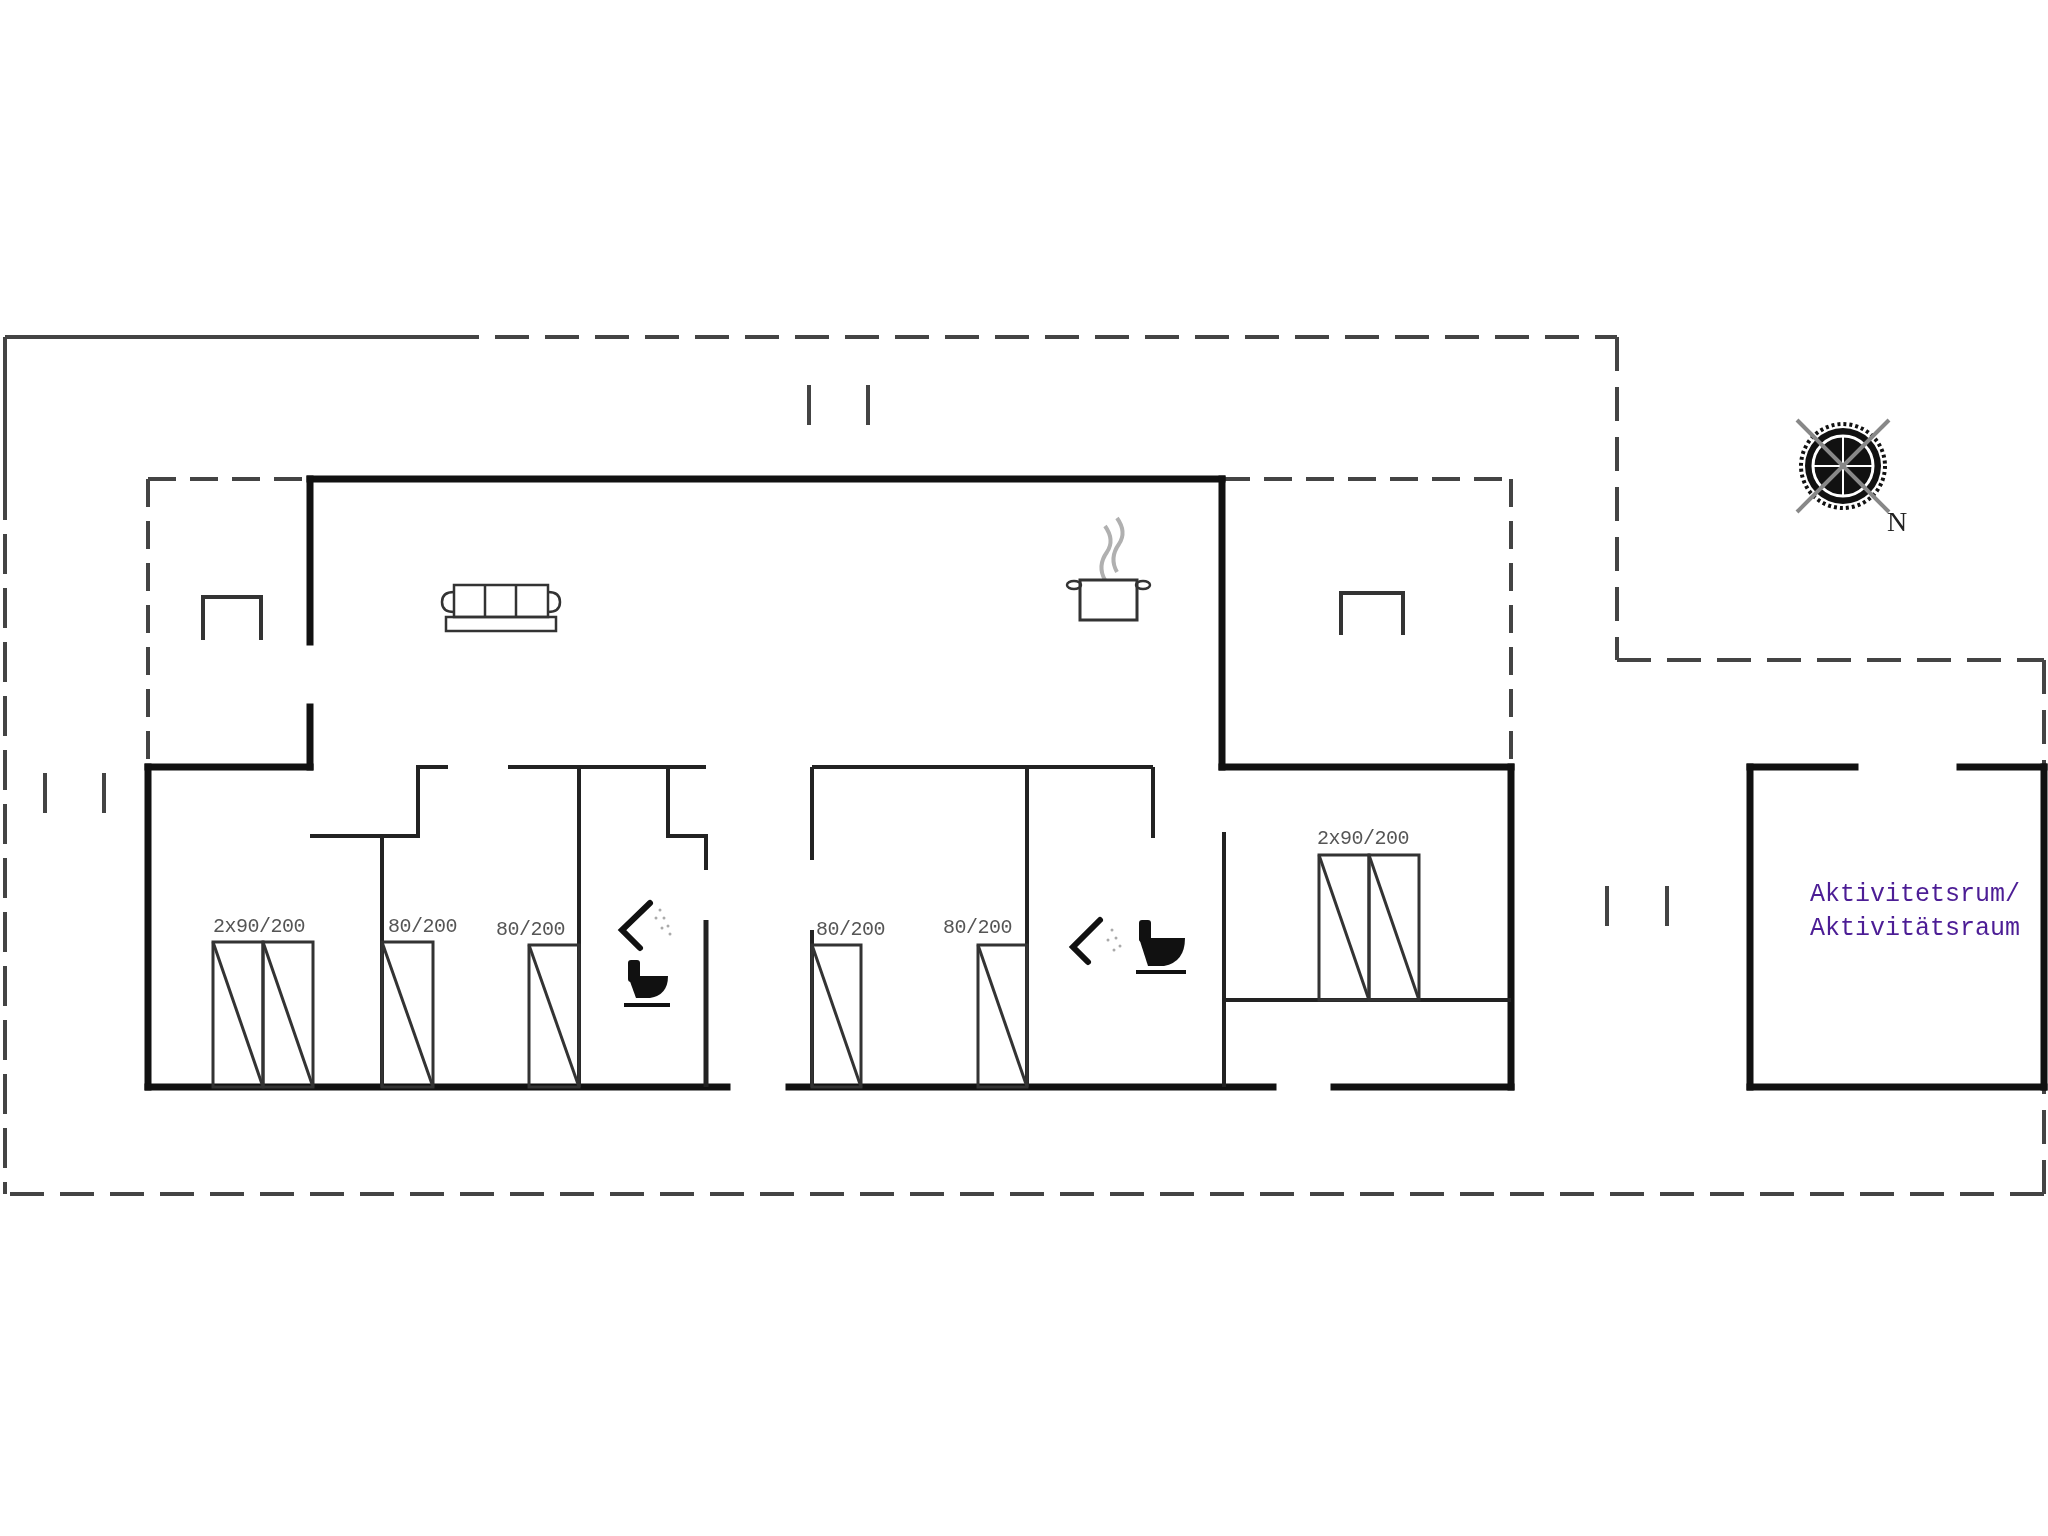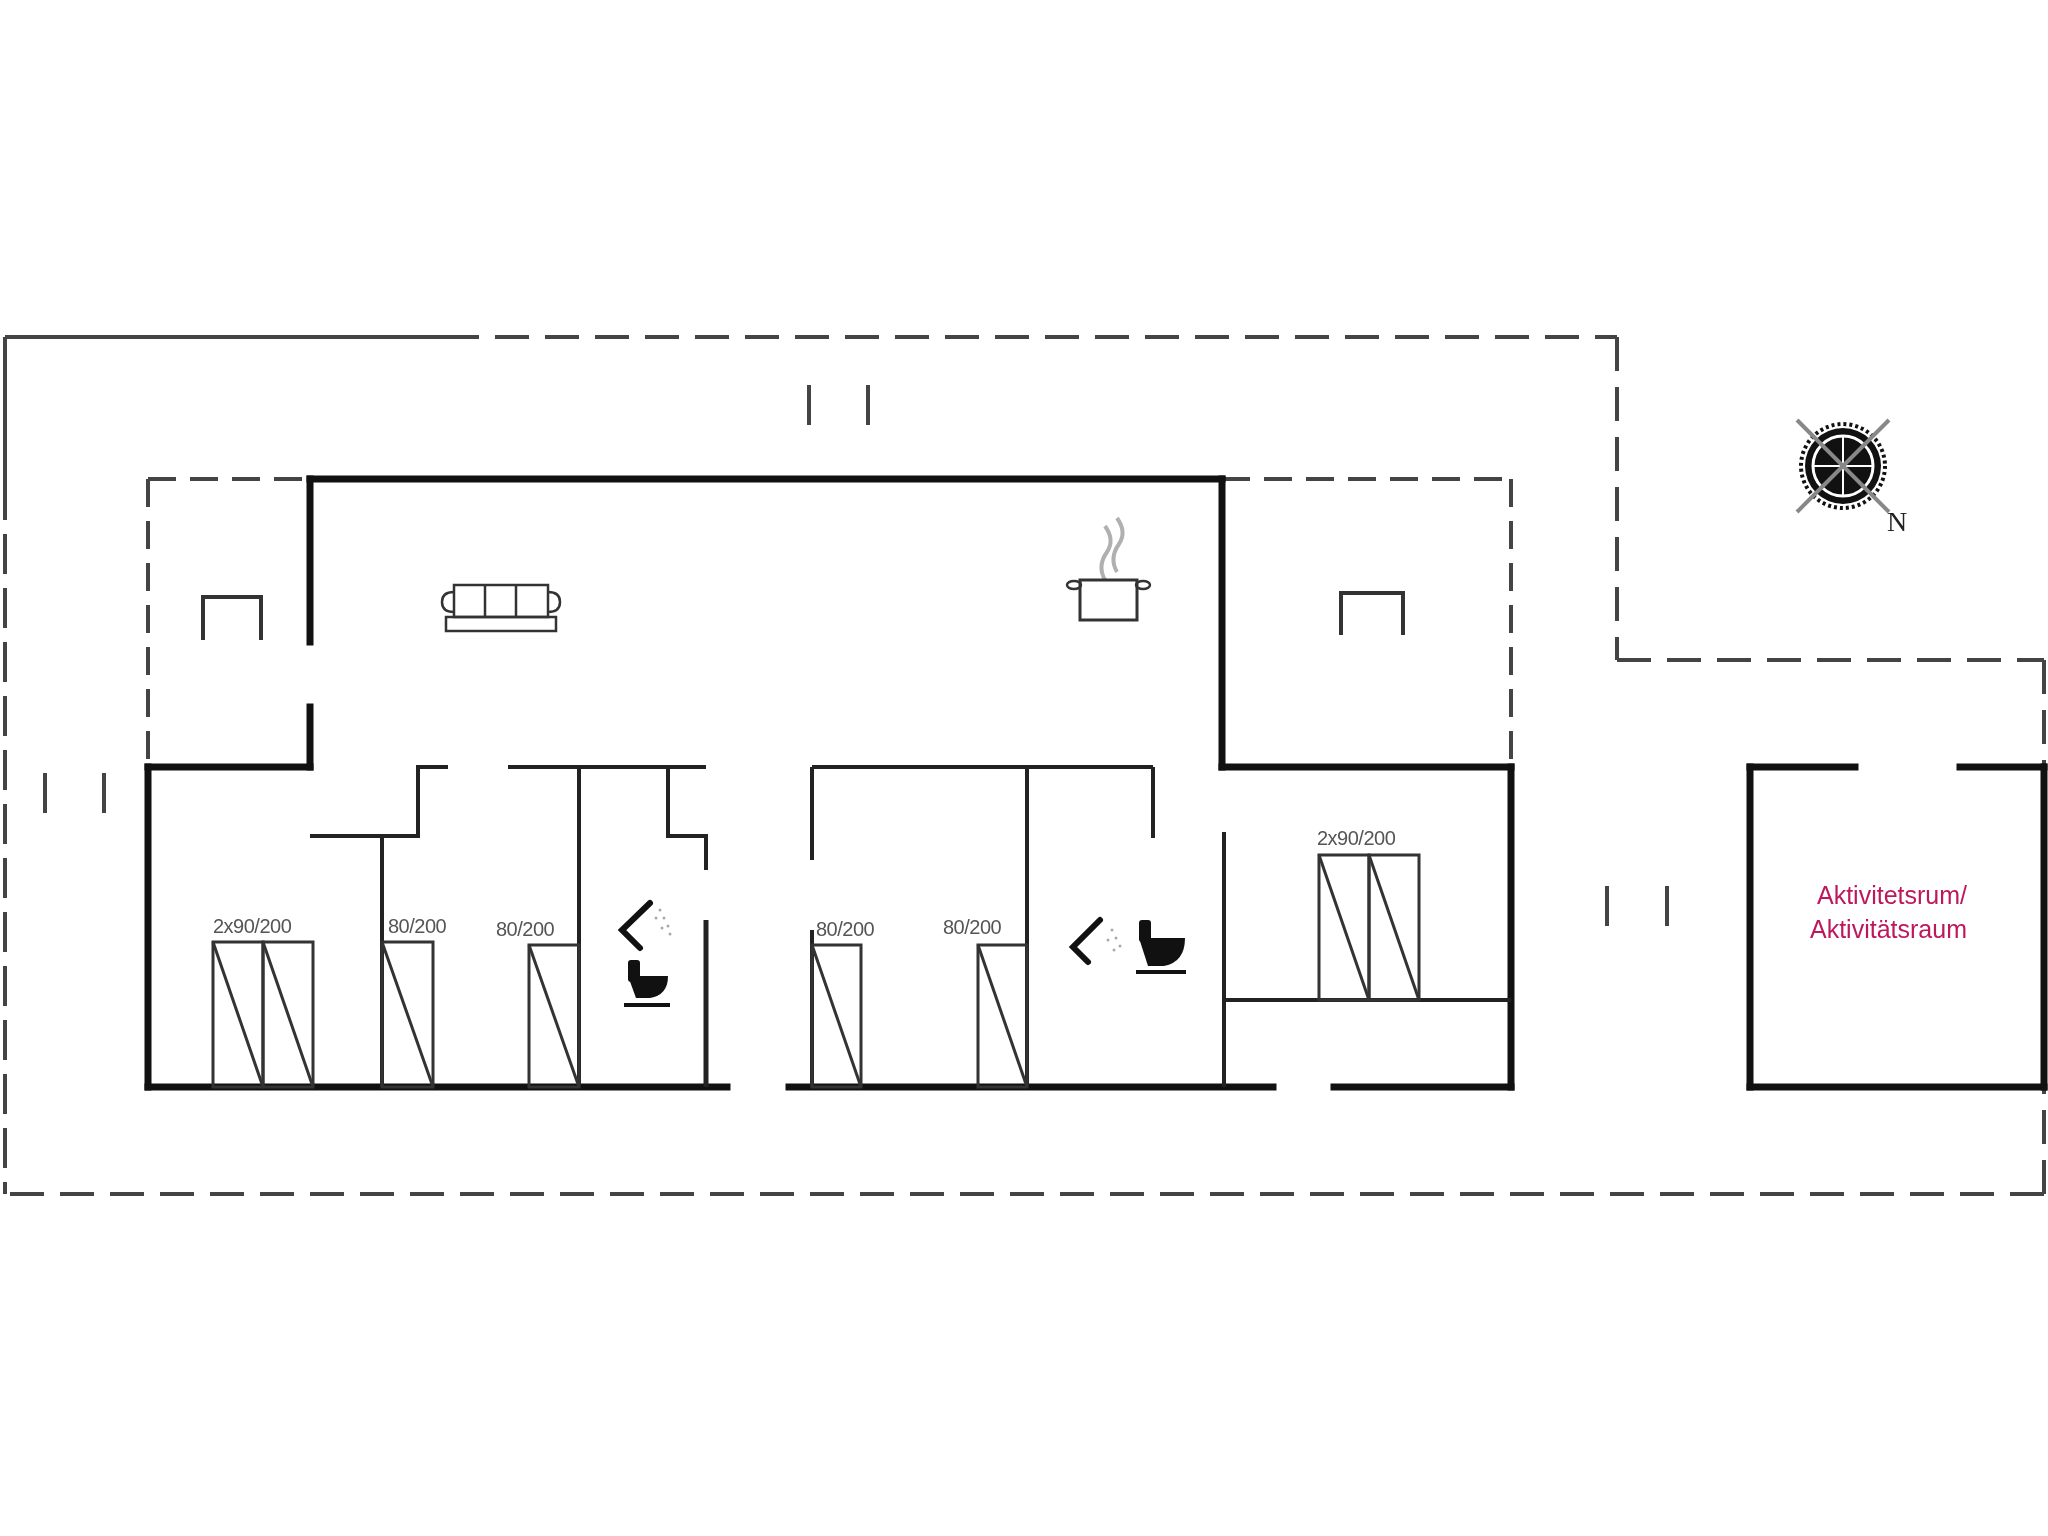--- a/index.html
+++ b/index.html
@@ -1,20 +1,20 @@
 <!DOCTYPE html>
 <html><head>
 <meta charset="utf-8">
 <style>
   html, body { margin: 0; padding: 0; background: #ffffff; }
   body { width: 2048px; height: 1536px; position: relative; overflow: hidden; font-family: "Liberation Sans", sans-serif; }
   #plan { position: absolute; left: 0; top: 0; width: 2048px; height: 1536px; }
-  .label { position: absolute; color: #333; font-family: Liberation Sans, sans-serif; white-space: nowrap; }
+  .label { position: absolute; color: #333; font-family: Liberation Mono, monospace; white-space: nowrap; }
   .bed-label { font-size: 20px; color: #555; letter-spacing: -0.5px; }
-  .room-label { font-size: 25px; color: #be185d; line-height: 34px; text-align: right; }
+  .room-label { font-size: 25px; color: #4c1d95; line-height: 34px; text-align: right; }
   .north-label { font-family: "Liberation Serif", serif; font-size: 28px; color: #222; }
 </style>
 </head>
 <body>
 
 <svg id="plan" viewBox="0 0 2048 1536" xmlns="http://www.w3.org/2000/svg">
 
   <g fill="none" stroke="#444" stroke-width="4">
     <line x1="5" y1="337" x2="445" y2="337" stroke="#444" stroke-width="4"></line>
     <line x1="445" y1="337" x2="1617" y2="337" stroke-dasharray="34 16"></line>

